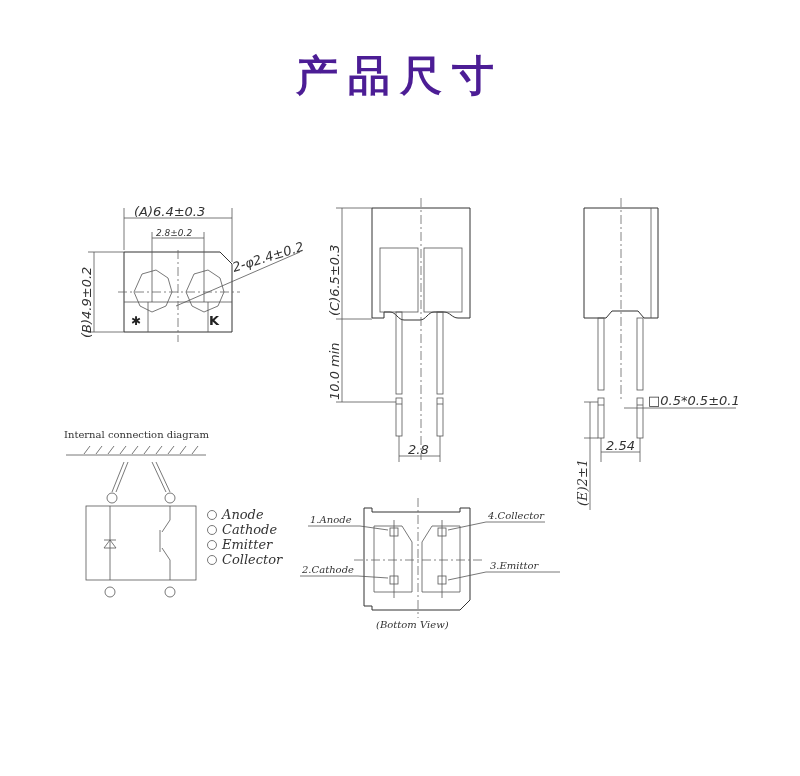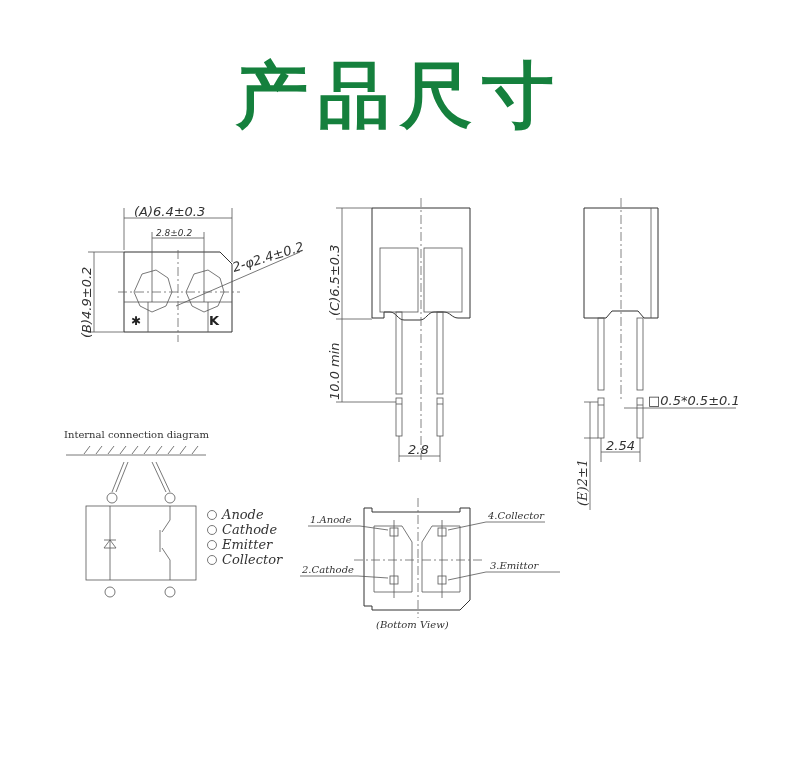--- a/index.html
+++ b/index.html
@@ -1,20 +1,20 @@
 <!DOCTYPE html>
 <html><head>
 <meta charset="utf-8">
 <style>
   html, body { margin: 0; padding: 0; background: #ffffff; }
   body { width: 800px; height: 776px; position: relative; overflow: hidden; font-family: "DejaVu Sans", sans-serif; }
   .title {
     position: absolute; left: 0; top: 48px; width: 800px; text-align: center;
-    font-family: "DejaVu Sans", sans-serif; font-weight: bold; font-size: 72px;
-    letter-spacing: 10px; color: #15803d;
+    font-family: "DejaVu Sans", sans-serif; font-weight: bold; font-size: 42px;
+    letter-spacing: 10px; color: #4c1d95;
   }
   svg { position: absolute; left: 0; top: 0; }
   .ln { stroke: #333; stroke-width: 1; fill: none; }
   .thin { stroke: #555; stroke-width: 0.8; fill: none; }
   .dash { stroke: #666; stroke-width: 0.8; stroke-dasharray: 9 3 2 3; fill: none; }
   .dim { font-family: "DejaVu Sans", sans-serif; font-style: italic; fill: #333; }
   .lbl { font-family: "DejaVu Serif", serif; font-style: italic; fill: #333; }
 </style>
 </head>
 <body>

